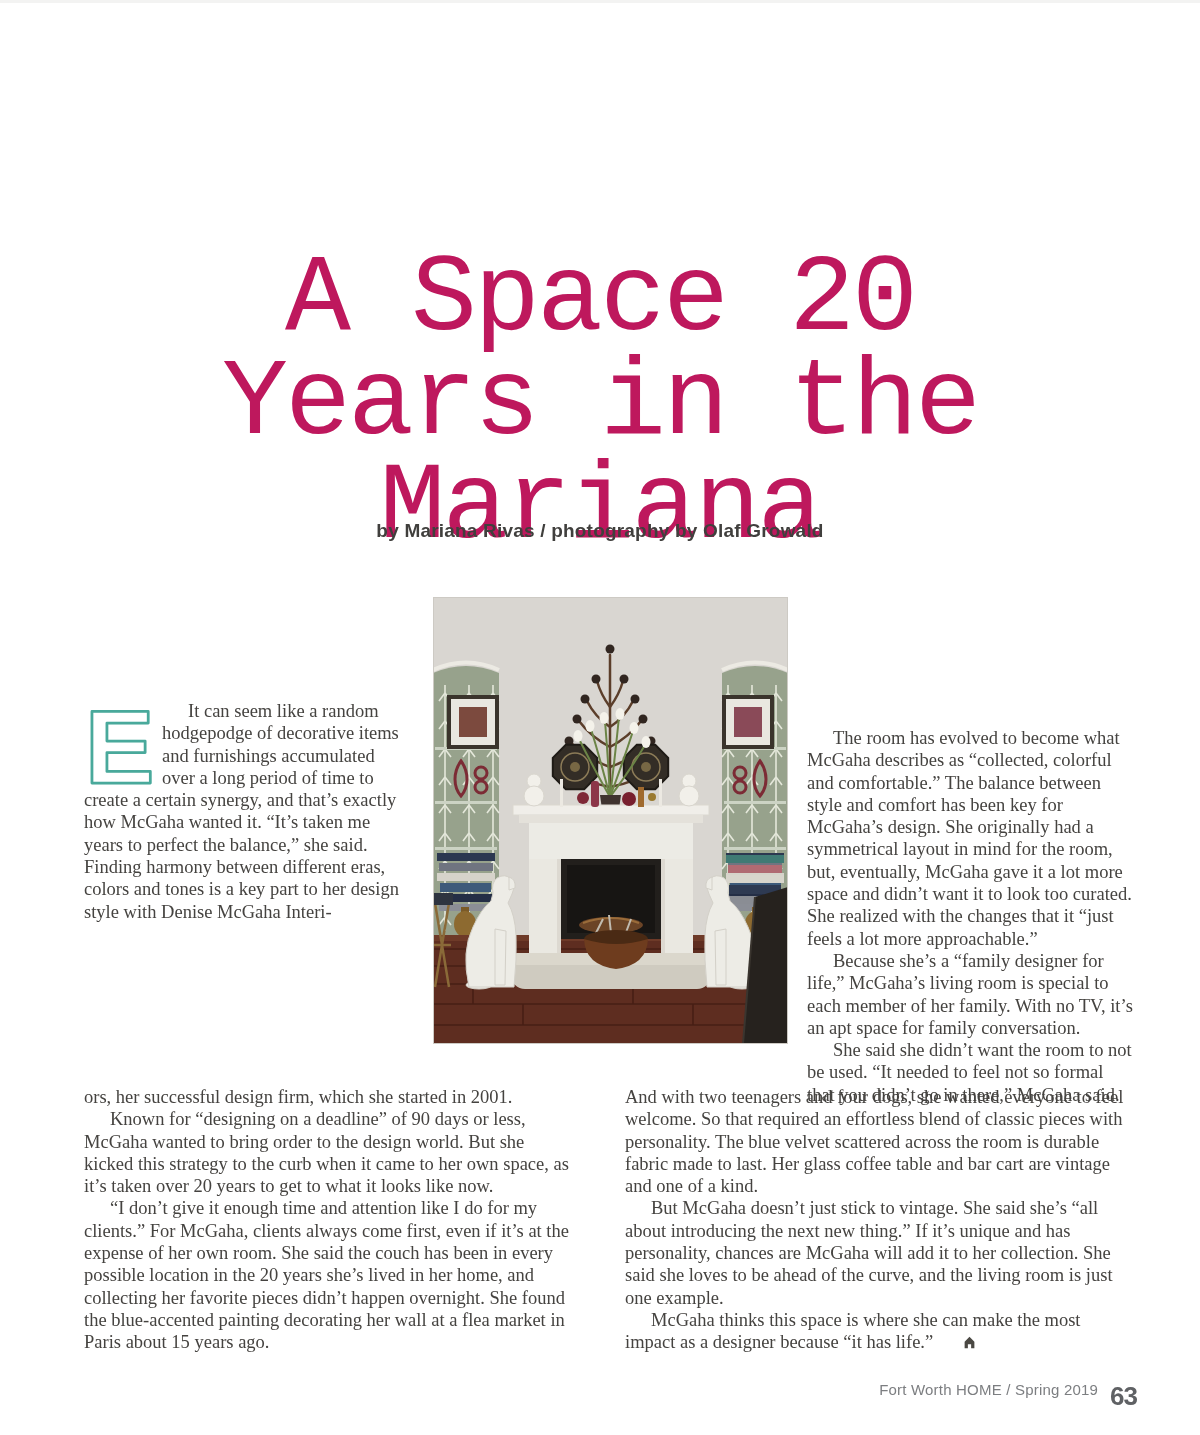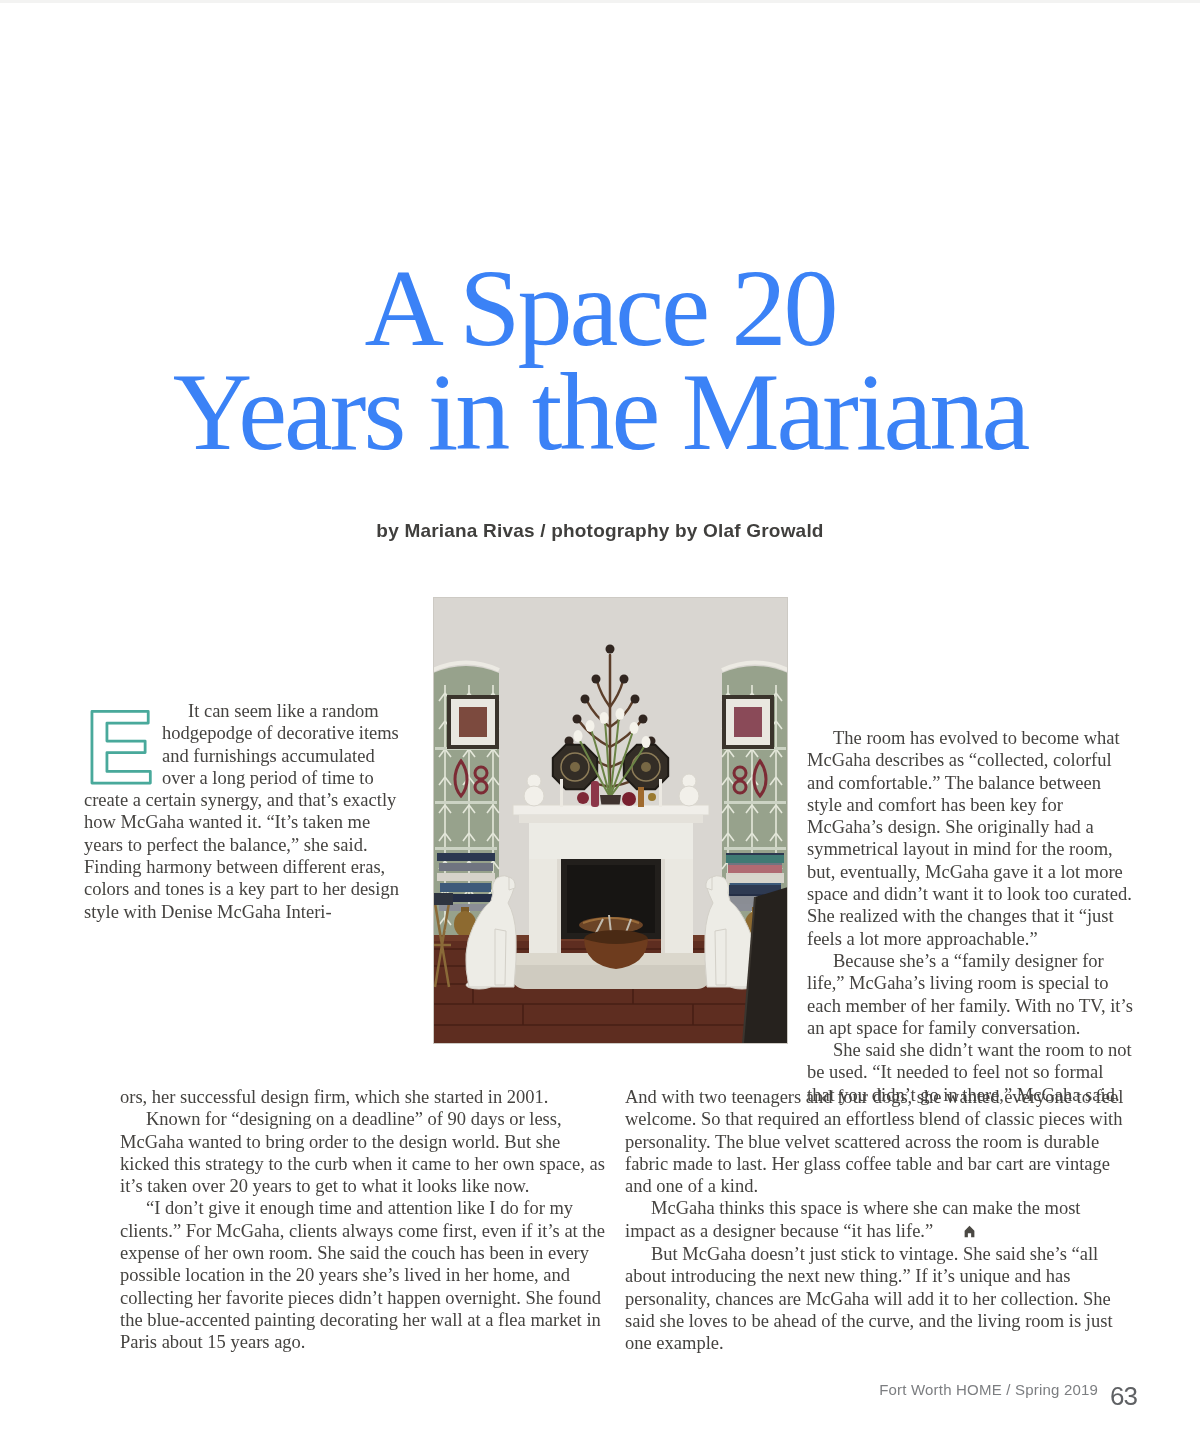--- a/index.html
+++ b/index.html
@@ -1,52 +1,52 @@
 <!DOCTYPE html>
 <html><head>
 <meta charset="utf-8">
 <style>
   html,body{margin:0;padding:0;background:#ffffff;}
   .page{position:relative;width:1200px;height:1435px;background:#ffffff;overflow:hidden;
         font-family:"Liberation Serif",serif;}
   .scan-strip{position:absolute;top:0;left:0;width:100%;height:3px;background:#f3f3f2;}
 
   
-  .title{position:absolute;left:0;top:256px;width:100%;text-align:center;
-         font-family:Liberation Serif, serif;font-weight:100;
-         font-size:110px;line-height:104px;letter-spacing:-3px;color:#3b82f6;}
+  .title{position:absolute;left:0;top:248px;width:100%;text-align:center;
+         font-family:Liberation Mono, monospace;font-weight:100;
+         font-size:110px;line-height:104px;letter-spacing:-3px;color:#be185d;}
   .byline{position:absolute;left:0;top:520px;width:100%;text-align:center;
           font-family:"Liberation Sans",sans-serif;font-weight:bold;
           font-size:19px;color:#403f3d;letter-spacing:.2px;}
 
   
   .col{position:absolute;color:#454340;font-size:18.5px;line-height:22.3px;text-align:left;}
   .col p{margin:0;}
   .col p.indent{text-indent:26px;}
   .col-left-narrow{left:84px;top:700px;width:318px;}
-  .col-left-wide{left:84px;top:1086px;width:492px;margin-left:36px;}
+  .col-left-wide{left:84px;top:1086px;width:492px;}
   .col-right-narrow{left:807px;top:727px;width:326px;}
   .col-right-wide{left:625px;top:1086px;width:500px;}
 
   
   .intro{font-family:"Liberation Sans",sans-serif;color:#49a99b;
          font-size:20.5px;line-height:21.8px;margin:0 0 2px 0;}
   .dropcap-svg{float:left;margin:4px 10px 0 0;}
 
   
   .photo-wrap{position:absolute;left:433px;top:597px;width:355px;height:447px;}
 
   
   .house{display:inline-block;vertical-align:-1px;margin-left:4px;}
 
   
   .footer{position:absolute;top:1381px;right:63px;display:flex;align-items:flex-start;gap:12px;
           font-family:"Liberation Sans",sans-serif;}
   .footer .pub{font-size:15px;color:#7c7e81;letter-spacing:.2px;}
-  .footer .pagenum{font-size:26px;color:#5f6164;font-weight:400;letter-spacing:-1px;}
+  .footer .pagenum{font-size:26px;color:#5f6164;font-weight:700;letter-spacing:-1px;}
 </style>
 </head>
 <body>
 
 <div class="page">
   <div class="scan-strip"></div>
 
   <div class="title">
     <div>A Space 20</div>
     <div>Years in the Mariana</div>
@@ -227,23 +227,23 @@
   </div>
 
   <div class="col col-right-narrow">
     <p class="indent">The room has evolved to become what McGaha describes as “collected, colorful and comfortable.” The balance between style and comfort has been key for McGaha’s design. She originally had a symmetrical layout in mind for the room, but, eventually, McGaha gave it a lot more space and didn’t want it to look too curated. She realized with the changes that it “just feels a lot more approachable.”</p>
     <p class="indent">Because she’s a “family designer for life,” McGaha’s living room is special to each member of her family. With no TV, it’s an apt space for family conversation.</p>
     <p class="indent">She said she didn’t want the room to not be used. “It needed to feel not so formal that you didn’t go in there,” McGaha said.</p>
   </div>
 
   <div class="col col-right-wide">
     <p>And with two teenagers and four dogs, she wanted everyone to feel welcome. So that required an effortless blend of classic pieces with personality. The blue velvet scattered across the room is durable fabric made to last. Her glass coffee table and bar cart are vintage and one of a kind.</p>
+    <p class="indent">But McGaha doesn’t just stick to vintage. She said she’s “all about introducing the next new thing.” If it’s unique and has personality, chances are McGaha will add it to her collection. She said she loves to be ahead of the curve, and the living room is just one example.</p>
     <p class="indent"><span>McGaha thinks this space is where she can make the most impact as a designer because “it has life.”</span><span class="house"><svg width="13" height="13" viewBox="0 0 16 16">
             <path d="M2 7 L8 1 L14 7 V15 H10 V10 H6 V15 H2 Z" fill="#4a4843"></path>
           </svg></span></p>
-    <p class="indent">But McGaha doesn’t just stick to vintage. She said she’s “all about introducing the next new thing.” If it’s unique and has personality, chances are McGaha will add it to her collection. She said she loves to be ahead of the curve, and the living room is just one example.</p>
   </div>
 
   <div class="footer">
     <span class="pub">Fort Worth HOME / Spring 2019</span>
     <span class="pagenum">63</span>
   </div>
 </div>
 
 </body></html>

